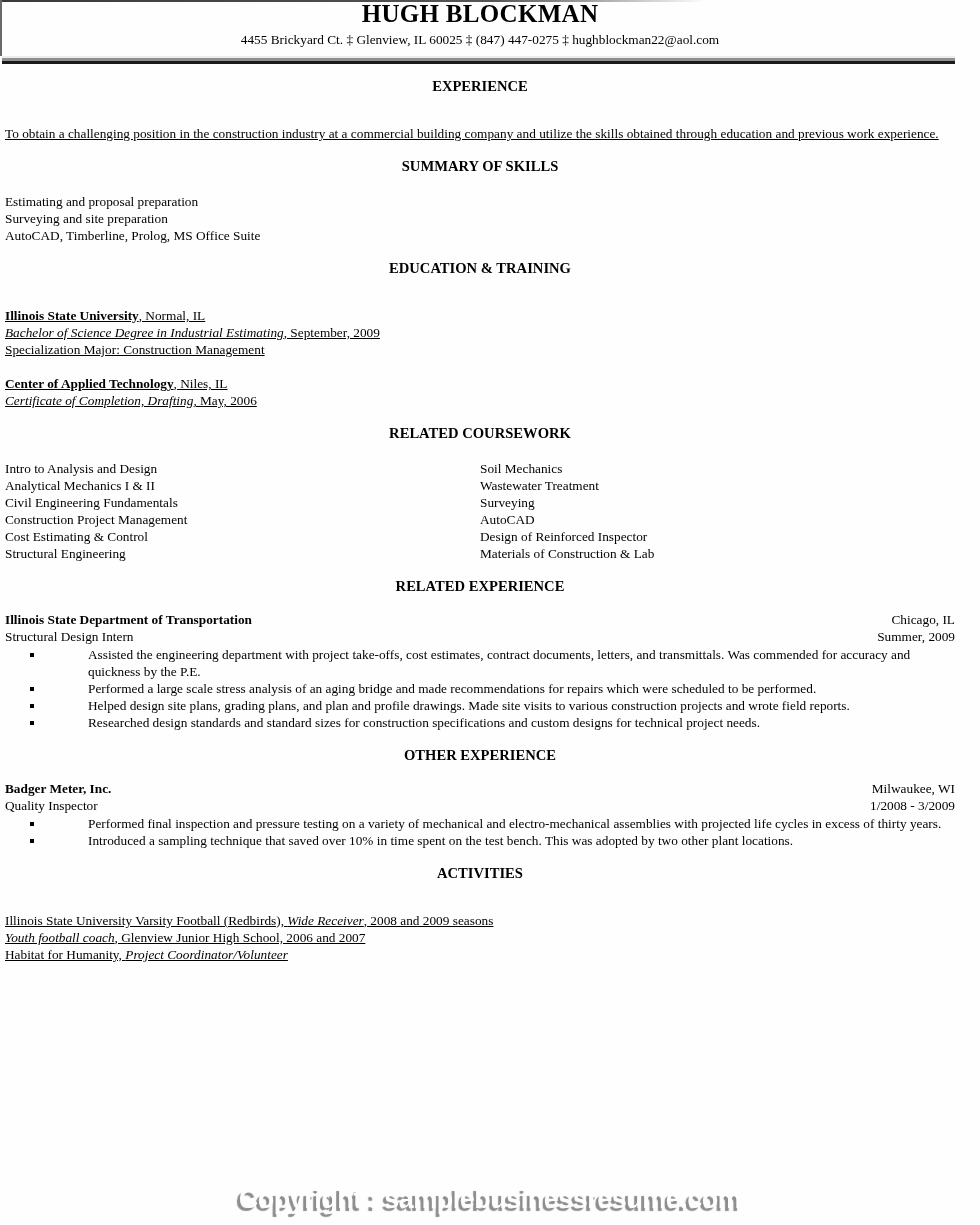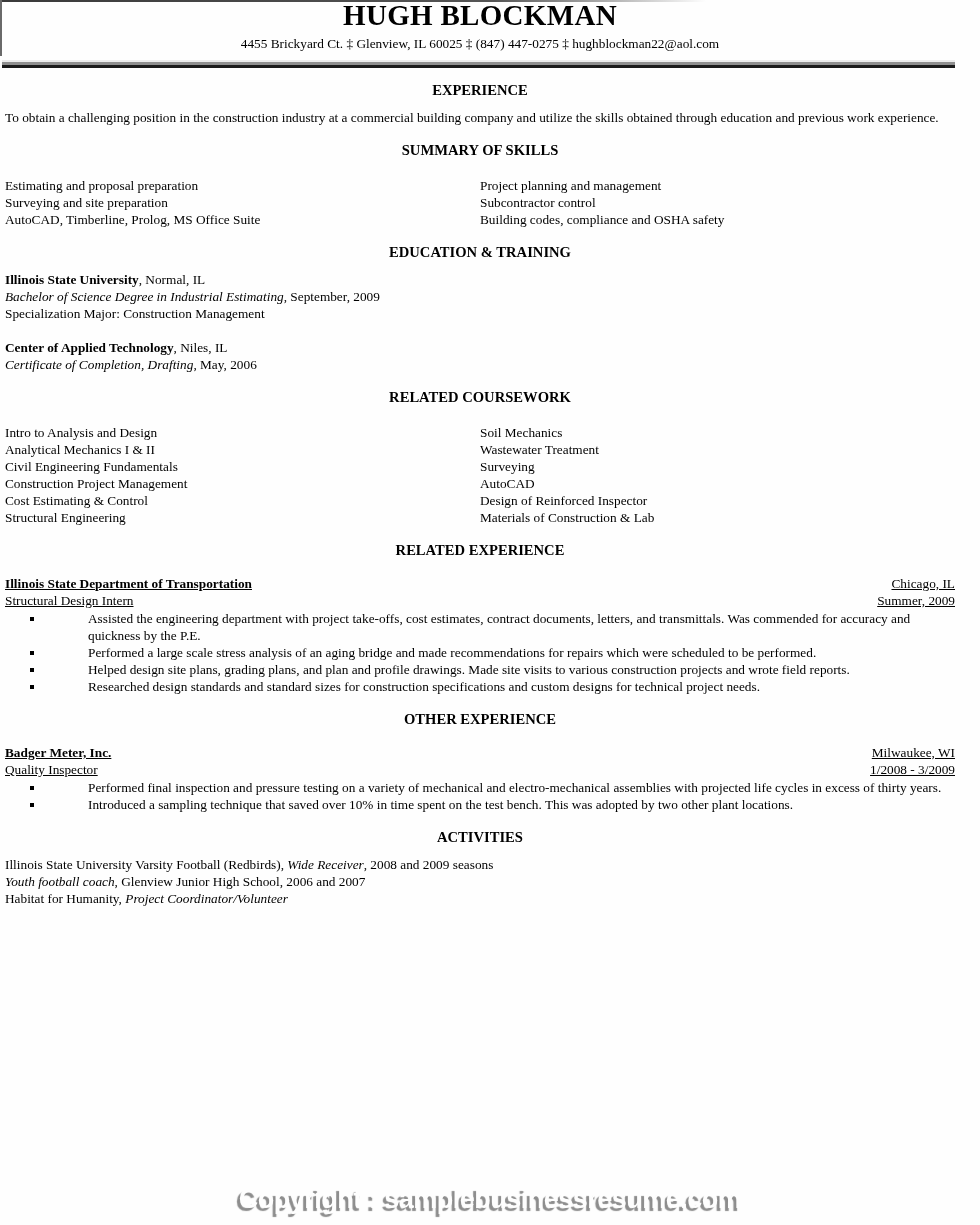--- a/index.html
+++ b/index.html
@@ -17,21 +17,21 @@
     background: linear-gradient(to right, #3a3a3a 0%, #555 70%, rgba(90,90,90,0) 100%);
   }
   .artifact-left {
     position: absolute; top: 0; left: 0; width: 2px; height: 56px;
     background: #6a6a6a;
   }
   .page { padding: 0 25px 0 5px; position: relative; }
 
   .name {
     text-align: center;
-    font-size: 29px;
+    font-size: 25px;
     font-weight: bold;
     line-height: 1.0;
     padding-top: 1px;
     letter-spacing: 0.3px;
   }
   .contact { text-align: center; margin-top: 6px; line-height: 15px; }
 
   .rule {
     height: 8px;
     margin: 9px 0 0 -3px;
@@ -43,32 +43,32 @@
 
   .section-heading {
     text-align: center;
     font-weight: bold;
     font-size: 14.6px;
     margin: 16px 0 0 0;
     line-height: 17px;
   }
   .heading-first { margin-top: 14px; }
 
-  .body-block { margin-top: 10px; line-height: 17px; }
+  .body-block { margin-top: 30px; line-height: 17px; text-decoration: underline; }
   .line { line-height: 17px; }
 
   .two-col { display: flex; margin-top: 18px; }
   .col-left { width: 50%; }
   .col-right { flex: 1; }
 
   .edu-entry-2 { margin-top: 17px; }
   .b { font-weight: bold; }
   .i { font-style: italic; }
 
-  .exp-row { display: flex; justify-content: space-between; line-height: 17px; text-decoration: underline; }
+  .exp-row { display: flex; justify-content: space-between; line-height: 17px; }
   .exp-head { margin-top: 16px; }
 
   .bullets { margin-top: 1px; }
   .bullet { display: flex; line-height: 17px; gap: 44px; }
   .bullet .marker {
     flex: none;
     width: 4px; height: 4px;
     background: #000;
     margin: 7px 10px 0 25px;
   }
@@ -103,25 +103,20 @@
   <div class="section-heading heading-first">EXPERIENCE</div>
   <div class="body-block">To obtain a challenging position in the construction industry at a commercial building company and utilize the skills obtained through education and previous work experience.</div>
 
   <div class="section-heading">SUMMARY OF SKILLS</div>
   <div class="two-col">
     <div class="col-left">
       <div class="line">Estimating and proposal preparation</div>
       <div class="line">Surveying and site preparation</div>
       <div class="line">AutoCAD, Timberline, Prolog, MS Office Suite</div>
     </div>
-    <div class="col-right">
-      <div class="line">Project planning and management</div>
-      <div class="line">Subcontractor control</div>
-      <div class="line">Building codes, compliance and OSHA safety</div>
-    </div>
   </div>
 
   <div class="section-heading">EDUCATION &amp; TRAINING</div>
   <div class="body-block">
     <div>
       <div class="line"><span class="b">Illinois State University</span><span>, Normal, IL</span></div>
       <div class="line"><span class="i">Bachelor of Science Degree in Industrial Estimating</span><span>, September, 2009</span></div>
       <div class="line">Specialization Major: Construction Management</div>
     </div>
     <div class="edu-entry-2">

